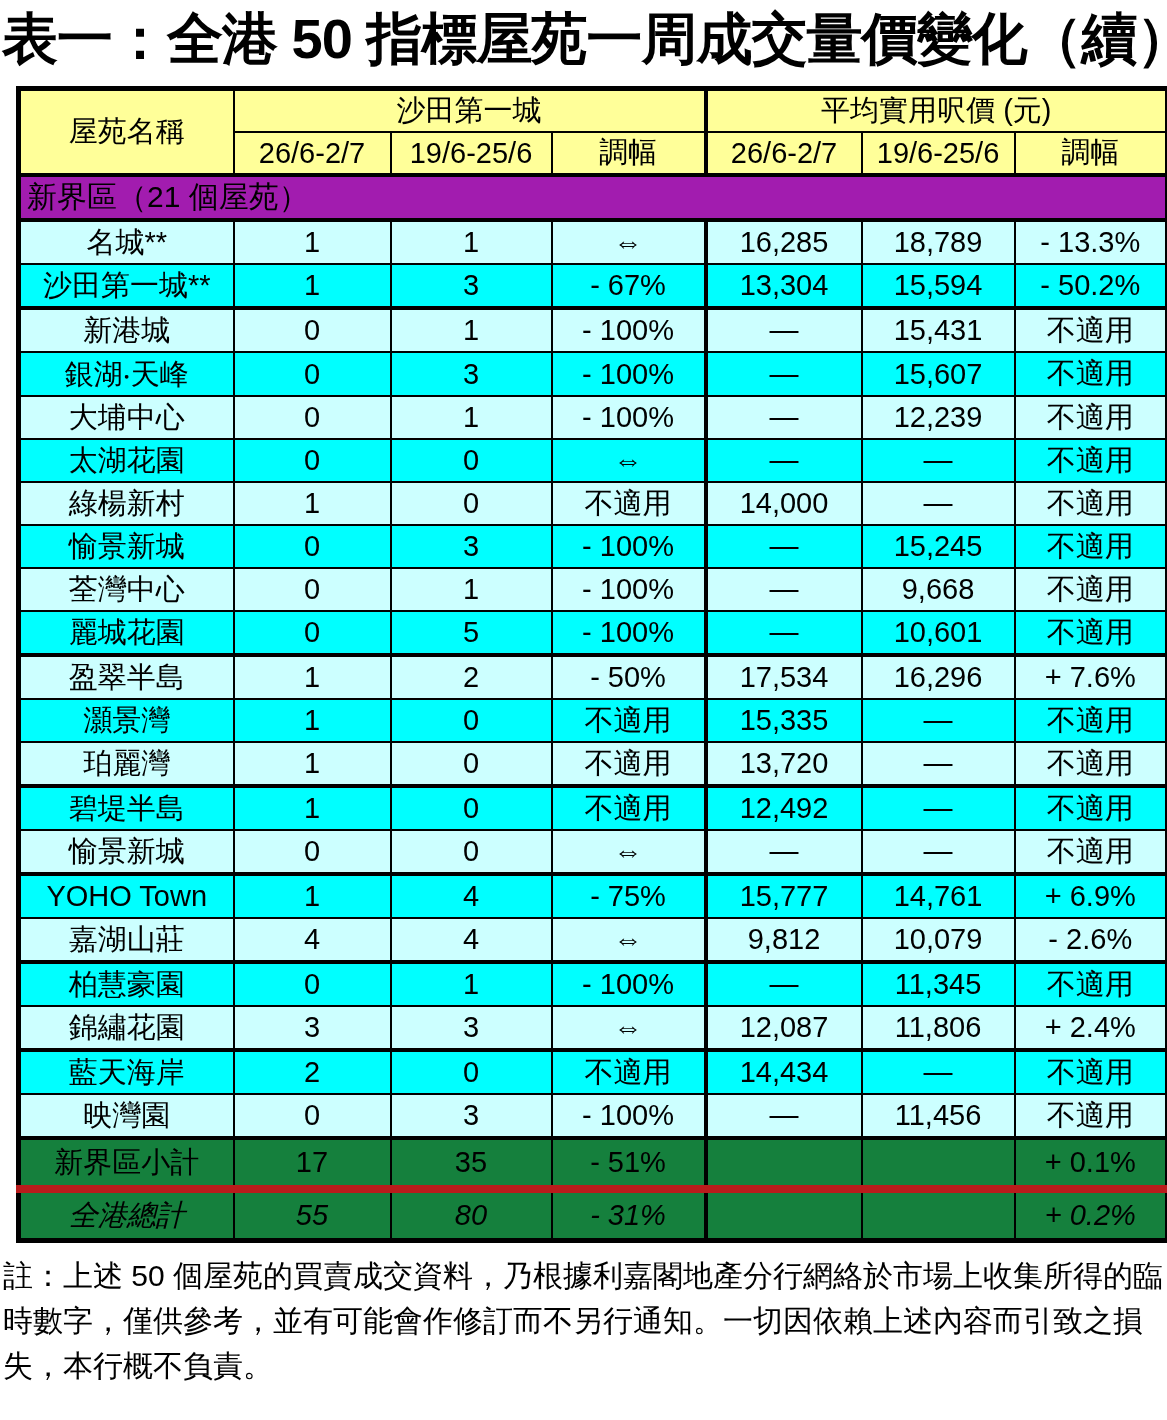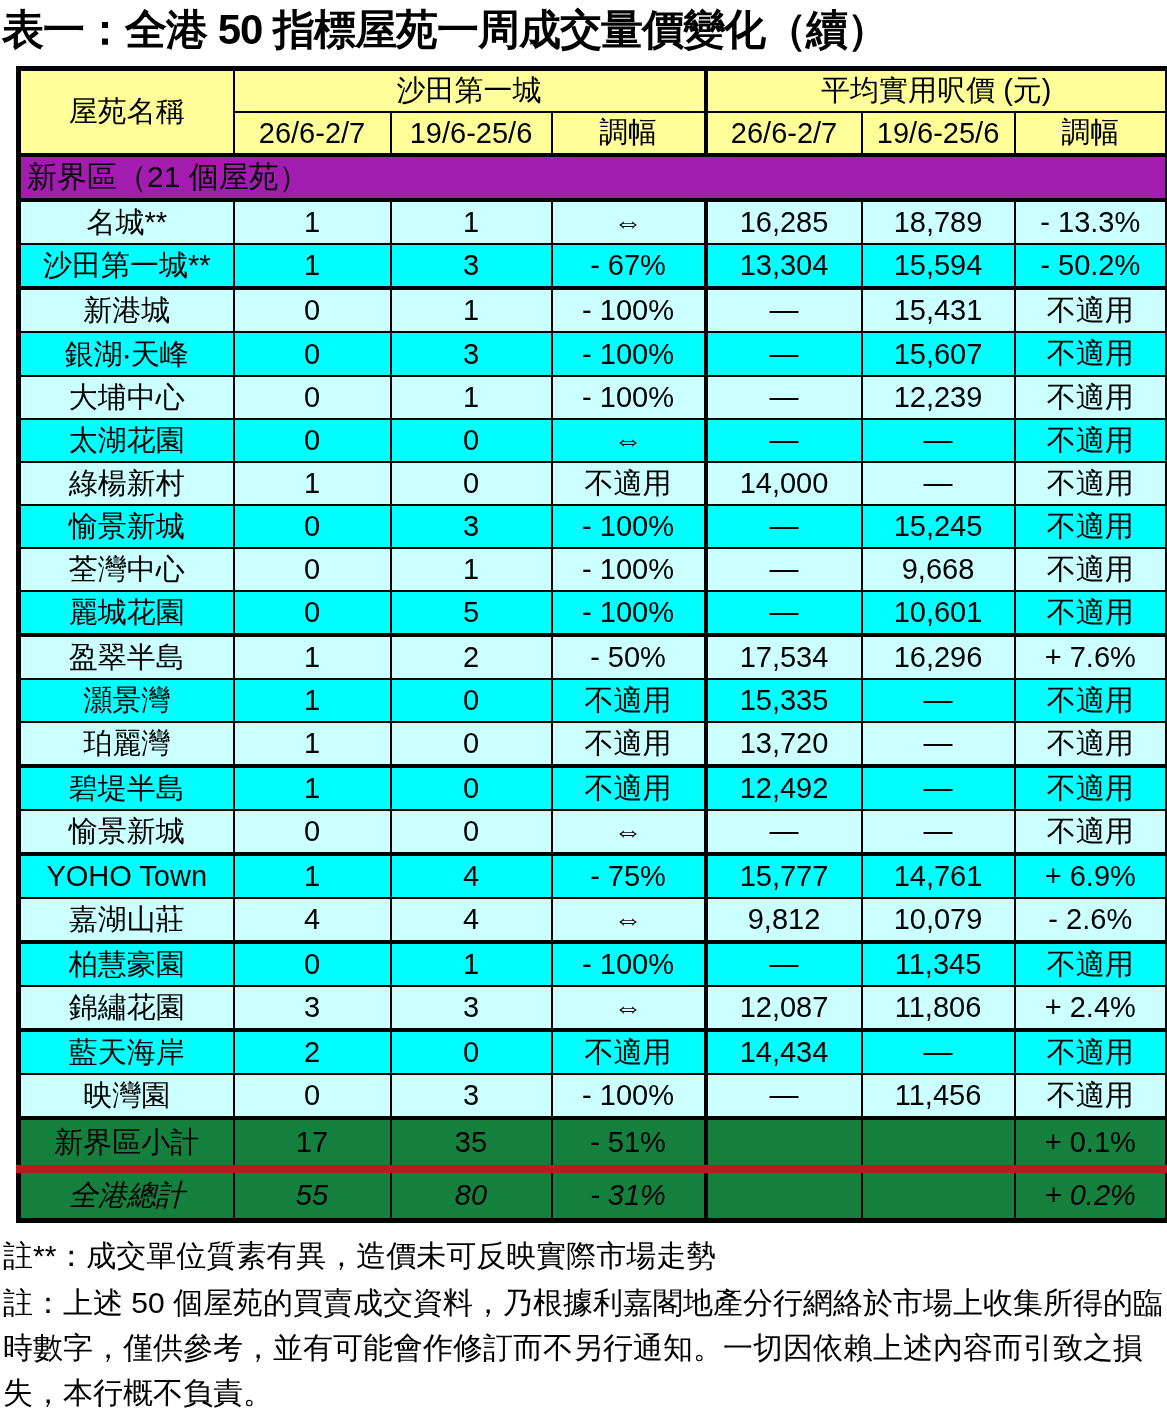--- a/index.html
+++ b/index.html
@@ -3,21 +3,21 @@
 <meta charset="utf-8">
 <style>
   html,body { margin:0; padding:0; background:#ffffff; }
   body {
     width:1167px;
     color:#000;
     font-family:"Liberation Sans", sans-serif;
   }
   h1[data-name="page-title"] {
     margin:2px 0 8px 2px;
-    font-size:42px;
+    font-size:56px;
     font-weight:bold;
     white-space:nowrap;
     letter-spacing:-1px;
   }
   table[data-name="estates-table"] {
     border-collapse:collapse;
     table-layout:fixed;
     width:1064px;
     margin-left:16px;
     border:5px solid #000;
@@ -301,16 +301,15 @@
         <td data-name="vol-previous-cell">80</td>
         <td data-name="vol-change-cell">- 31%</td>
         <td data-name="price-current-cell" class="grp-sep"></td>
         <td data-name="price-previous-cell"></td>
         <td data-name="price-change-cell">+ 0.2%</td>
       </tr>
     </tbody>
 </table>
 
 <div class="notes" data-name="footnotes">
-  <p data-name="note-quality">註**：成交單位質素有異，造價未可反映實際市場走勢</p>
   <p data-name="note-disclaimer">註：上述 50 個屋苑的買賣成交資料，乃根據利嘉閣地產分行網絡於市場上收集所得的臨時數字，僅供參考，並有可能會作修訂而不另行通知。一切因依賴上述內容而引致之損失，本行概不負責。</p>
 
 </div>
 
 </body></html>

